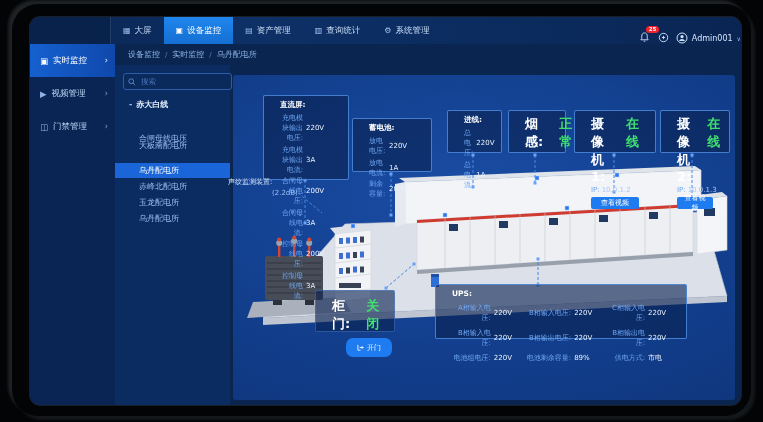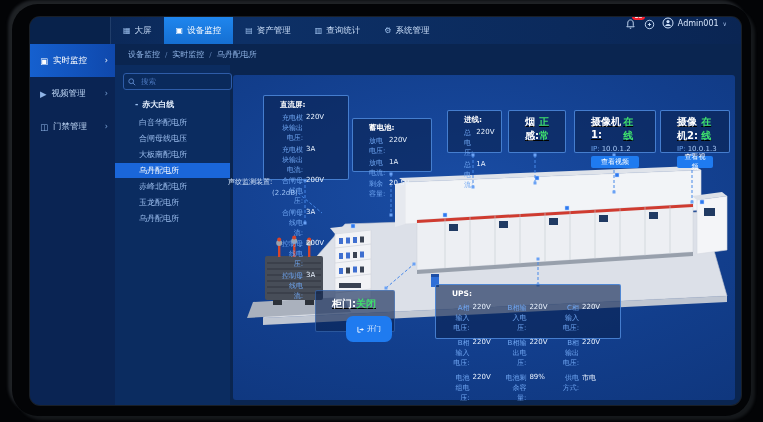--- a/index.html
+++ b/index.html
@@ -14,21 +14,21 @@
     background:#0a2550;overflow:hidden;box-shadow:0 0 0 1px rgba(90,110,140,.25);}
   
   .topbar{position:absolute;left:0;top:0;width:711px;height:27px;
     background:linear-gradient(90deg,#0a2450 0%,#0d3066 30%,#0b2a5c 75%,#0a2553 100%);display:flex;align-items:stretch;}
   .logo-area{width:80px;height:27px;background:#08224b;border-right:1px solid rgba(120,160,220,.22);}
   .tabs{display:flex;align-items:stretch;}
   .tab{display:flex;align-items:center;gap:4px;padding:0 12px;font-size:8.5px;color:#c9ddf8;cursor:pointer;}
   .tab .tab-icon{font-size:8px;color:#9fc2ef;}
   .tab.active{background:linear-gradient(180deg,#1f86ee,#156fd2);color:#fff;}
   .tab.active .tab-icon{color:#fff;}
-  .topbar-right{margin-left:auto;display:flex;align-items:flex-start;gap:5px;padding-right:14px;}
+  .topbar-right{margin-left:auto;display:flex;align-items:flex-end;gap:5px;}
   .icon-btn{position:relative;width:14px;height:14px;display:flex;align-items:center;justify-content:center;cursor:pointer;}
   .badge{position:absolute;top:-4px;right:-7px;background:#f5222d;color:#fff;font-size:5.5px;line-height:7px;
     padding:0 2.5px;border-radius:4px;font-weight:bold;}
   .user{display:flex;align-items:center;gap:4px;color:#d7e6fb;font-size:8px;cursor:pointer;}
   .caret{font-size:6px;color:#9db9e4;}
   
   .sidebar{position:absolute;left:0;top:27px;width:85px;height:361px;background:#0a2453;}
   .side-item{display:flex;align-items:center;height:33px;padding:0 7px 0 10px;color:#bcd4f3;font-size:8.5px;cursor:pointer;}
   .side-item .s-icon{font-size:8.5px;margin-right:5px;color:#8fb4e6;}
   .side-item .chev{margin-left:auto;font-size:8px;color:#7fa6da;}
@@ -39,47 +39,47 @@
     padding-left:13px;font-size:8px;color:#8fb3e4;gap:5px;}
   .crumb{cursor:pointer;}
   .crumb-sep{color:#5f83b8;font-size:7px;}
   
   .tree-panel{position:absolute;left:85px;top:48px;width:115px;height:399px;background:#0b2c60;}
   .search-box{position:absolute;left:8px;top:8px;width:99px;height:15px;border:1px solid #2e5ca8;border-radius:3px;
     background:#0a2a5c;display:flex;align-items:center;padding:0 4px;gap:3px;}
   .search-box input{flex:1;min-width:0;background:transparent;border:none;outline:none;color:#cfe2fb;font-size:7.5px;
     font-family:"DejaVu Sans","Liberation Sans",sans-serif;}
   .search-box input::placeholder{color:#4a76bd;}
-  .tree-root{position:absolute;left:8px;top:32px;width:115px;height:15px;line-height:15px;padding-left:12px;
+  .tree-root{position:absolute;left:2px;top:32px;width:115px;height:15px;line-height:15px;padding-left:12px;
     font-size:8px;color:#e4effd;font-weight:bold;cursor:pointer;box-sizing:border-box;}
   .tree-root .collapse{margin-right:4px;color:#9cc0f0;}
   .tree-item{position:absolute;left:0;width:115px;height:15px;line-height:15px;padding-left:24px;
     font-size:8px;color:#9dbfef;cursor:pointer;box-sizing:border-box;white-space:nowrap;}
   .tree-item.selected{background:#1a66d9;color:#fff;}
   
   .main-panel{position:absolute;left:203px;top:58px;width:502px;height:325px;border-radius:3px;
     background:radial-gradient(120% 100% at 45% 38%, #1a4da5 0%, #123e8c 48%, #0d3173 100%);}
   .scene{position:absolute;left:205px;top:133px;width:500px;height:195px;}
   .connectors{position:absolute;left:0;top:0;width:711px;height:388px;pointer-events:none;}
   
   .panel{position:absolute;border:1px solid rgba(80,140,225,.85);background:rgba(9,34,80,.62);
     border-radius:2px;padding:4px 16px;box-sizing:border-box;font-size:7px;z-index:5;}
   .panel .p-title{color:#fff;font-weight:bold;font-size:7.5px;margin-bottom:3px;}
-  .kv{display:flex;align-items:flex-start;margin:1.5px 0;}
+  .kv{display:flex;align-items:center;margin:1.5px 0;}
   .kv .lbl{flex:1;text-align:right;color:#6fa6f2;}
   .kv .val{width:26px;text-align:left;color:#eaf3ff;margin-left:3px;}
   .green{color:#3fe06d;font-weight:bold;}
-  .cam-title{display:flex;gap:0;font-size:10px;margin-bottom:2px;text-decoration:underline;}
+  .cam-title{display:flex;gap:16px;font-size:13px;margin-bottom:2px;}
   .cam-title .t{color:#fff;font-weight:bold;}
   .ip-row{color:#6fa6f2;margin-bottom:3px;}
   .ip-row .ip{color:#a9c9f6;margin-left:2px;}
   .btn{background:#1f7bf0;color:#fff;border:none;border-radius:2px;font-size:7px;width:100%;height:12px;
     display:flex;align-items:center;justify-content:center;cursor:pointer;gap:3px;
     font-family:"DejaVu Sans","Liberation Sans",sans-serif;}
-  .door-btn{width:46px;height:26px;border-radius:7px;margin:5px 0 0 14px;}
+  .door-btn{width:46px;height:19px;border-radius:7px;margin:5px 0 0 14px;}
   .acoustic{position:absolute;z-index:5;font-size:7px;color:#d6e6fb;line-height:1.5;}
   .acoustic .a-val{color:#9dc2f4;margin-left:44px;}
   .ups-grid{display:grid;grid-template-columns:1fr 1.1fr 1fr;column-gap:10px;row-gap:2px;}
   .ups-grid .kv .val{width:22px;}
 </style>
 </head>
 <body>
 
 <div class="bezel"></div>
 
@@ -165,23 +165,22 @@
     <div class="search-box">
       <svg width="8" height="8" viewBox="0 0 10 10">
         <circle cx="4" cy="4" r="3" fill="none" stroke="#5c86c9" stroke-width="1.2"></circle>
         <line x1="6.3" y1="6.3" x2="9" y2="9" stroke="#5c86c9" stroke-width="1.2"></line>
       </svg>
       <input type="text" placeholder="搜索" style="">
     </div>
     <div class="tree-root">
       <span class="collapse">-</span><span>赤大白线</span>
     </div>
-    <div class="tree-item" style="top:50px">白音华配电所</div>
     <div class="tree-item" style="top:66px">合闸母线电压</div>
-    <div class="tree-item" style="top:82px">大板南配电所</div>
+    <div class="tree-item" style="top:73px">大板南配电所</div>
     <div class="tree-item selected" style="top:98px">乌丹配电所</div>
     <div class="tree-item" style="top:114px">赤峰北配电所</div>
     <div class="tree-item" style="top:130px">玉龙配电所</div>
     <div class="tree-item" style="top:146px">乌丹配电所</div>
   </div>
 
   <div class="main-panel"></div>
 
   <svg class="scene" viewBox="0 0 500 195">
 
@@ -417,21 +416,21 @@
       <span class="green">关闭</span>
     </div>
     <button class="btn door-btn">
       <svg width="7" height="7" viewBox="0 0 8 8">
         <path d="M1 1 L1 7 L4 7 M3 4 L7 4 M5.5 2.5 L7 4 L5.5 5.5" stroke="#fff" stroke-width="1" fill="none"></path>
       </svg>
       <span>开门</span>
     </button>
   </div>
 
-  <div class="panel" style="left:405px;top:267px;width:186px;height:55px;">
+  <div class="panel" style="left:405px;top:267px;width:252px;height:55px;">
     <div class="p-title">UPS:</div>
     <div class="ups-grid">
       <div class="kv">
           <span class="lbl">A相输入电压:</span>
           <span class="val">220V</span>
         </div>
       <div class="kv">
           <span class="lbl">B相输入电压:</span>
           <span class="val">220V</span>
         </div>

